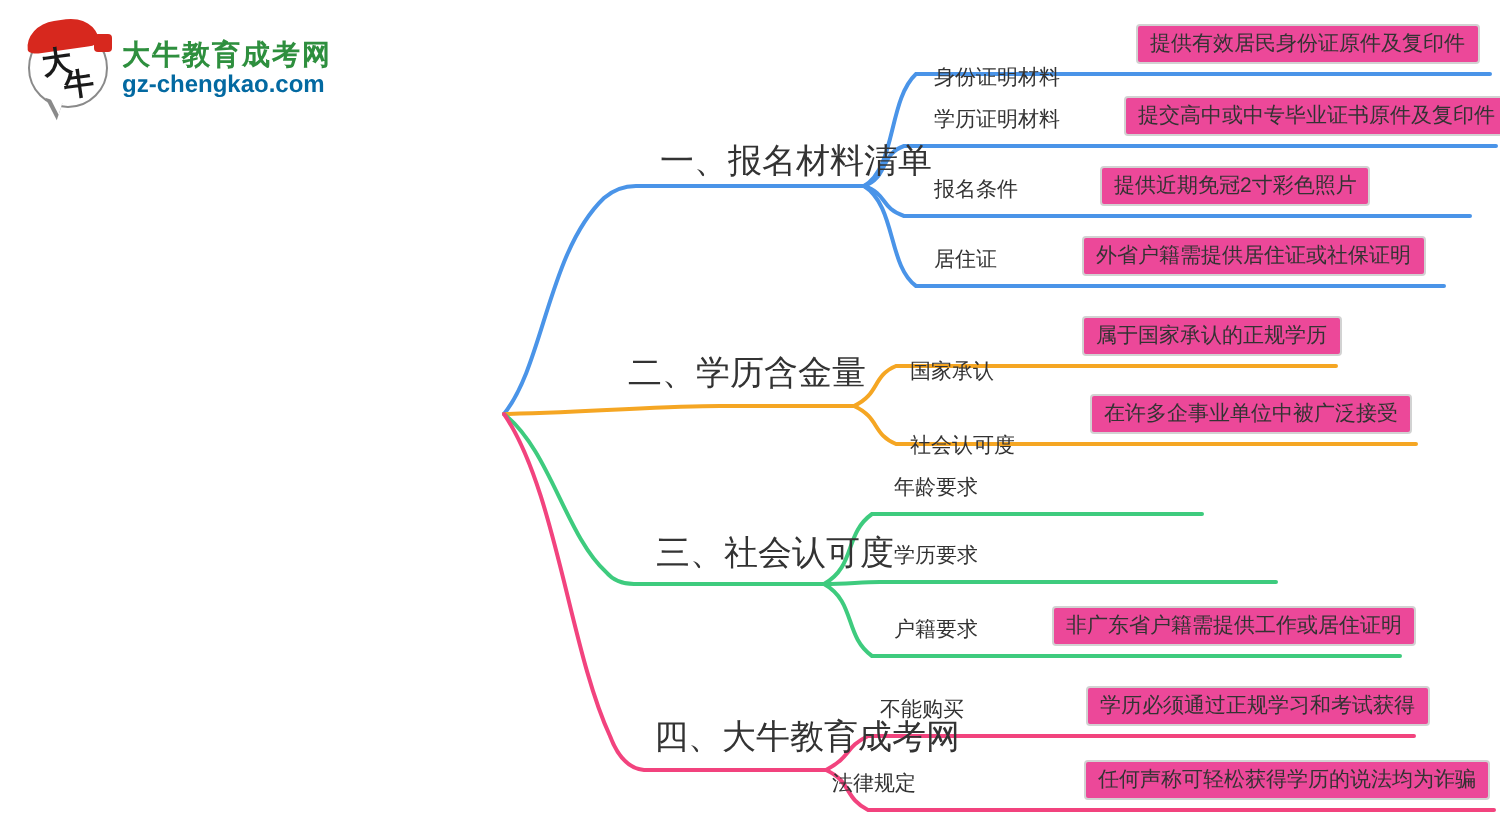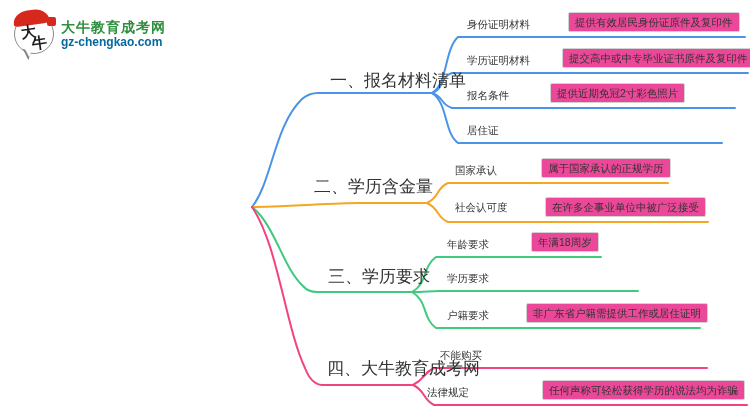--- a/index.html
+++ b/index.html
@@ -73,39 +73,40 @@
     </div>
     <div class="logo-text">
       <div class="logo-title">大牛教育成考网</div>
       <div class="logo-url">gz-chengkao.com</div>
     </div>
   </div>
 
 
   <div class="blabel" style="left:330px;top:74px">一、报名材料清单</div>
   <div class="blabel" style="left:314px;top:180px">二、学历含金量</div>
-  <div class="blabel" style="left:328px;top:270px">三、学历要求</div>
+  <div class="blabel" style="left:328px;top:270px">三、社会认可度</div>
   <div class="blabel" style="left:327px;top:362px">四、大牛教育成考网</div>
 
-  <div class="nlabel" style="left:467px;top:17px">身份证明材料</div>
+  <div class="nlabel" style="left:467px;top:32px">身份证明材料</div>
   <div class="ndesc" style="left:568px;top:12px">提供有效居民身份证原件及复印件</div>
   <div class="nlabel" style="left:467px;top:53px">学历证明材料</div>
   <div class="ndesc" style="left:562px;top:48px">提交高中或中专毕业证书原件及复印件</div>
   <div class="nlabel" style="left:467px;top:88px">报名条件</div>
   <div class="ndesc" style="left:550px;top:83px">提供近期免冠2寸彩色照片</div>
   <div class="nlabel" style="left:467px;top:123px">居住证</div>
+  <div class="ndesc" style="left:541px;top:118px">外省户籍需提供居住证或社保证明</div>
 
-  <div class="nlabel" style="left:455px;top:163px">国家承认</div>
+  <div class="nlabel" style="left:455px;top:179px">国家承认</div>
   <div class="ndesc" style="left:541px;top:158px">属于国家承认的正规学历</div>
-  <div class="nlabel" style="left:455px;top:200px">社会认可度</div>
+  <div class="nlabel" style="left:455px;top:216px">社会认可度</div>
   <div class="ndesc" style="left:545px;top:197px">在许多企事业单位中被广泛接受</div>
 
   <div class="nlabel" style="left:447px;top:237px">年龄要求</div>
-  <div class="ndesc" style="left:531px;top:232px">年满18周岁</div>
   <div class="nlabel" style="left:447px;top:271px">学历要求</div>
   <div class="nlabel" style="left:447px;top:308px">户籍要求</div>
   <div class="ndesc" style="left:526px;top:303px">非广东省户籍需提供工作或居住证明</div>
 
   <div class="nlabel" style="left:440px;top:348px">不能购买</div>
-  <div class="nlabel" style="left:427px;top:385px">法律规定</div>
+  <div class="ndesc" style="left:543px;top:343px">学历必须通过正规学习和考试获得</div>
+  <div class="nlabel" style="left:416px;top:385px">法律规定</div>
   <div class="ndesc" style="left:542px;top:380px">任何声称可轻松获得学历的说法均为诈骗</div>
 
 </div>
 
 </body></html>

